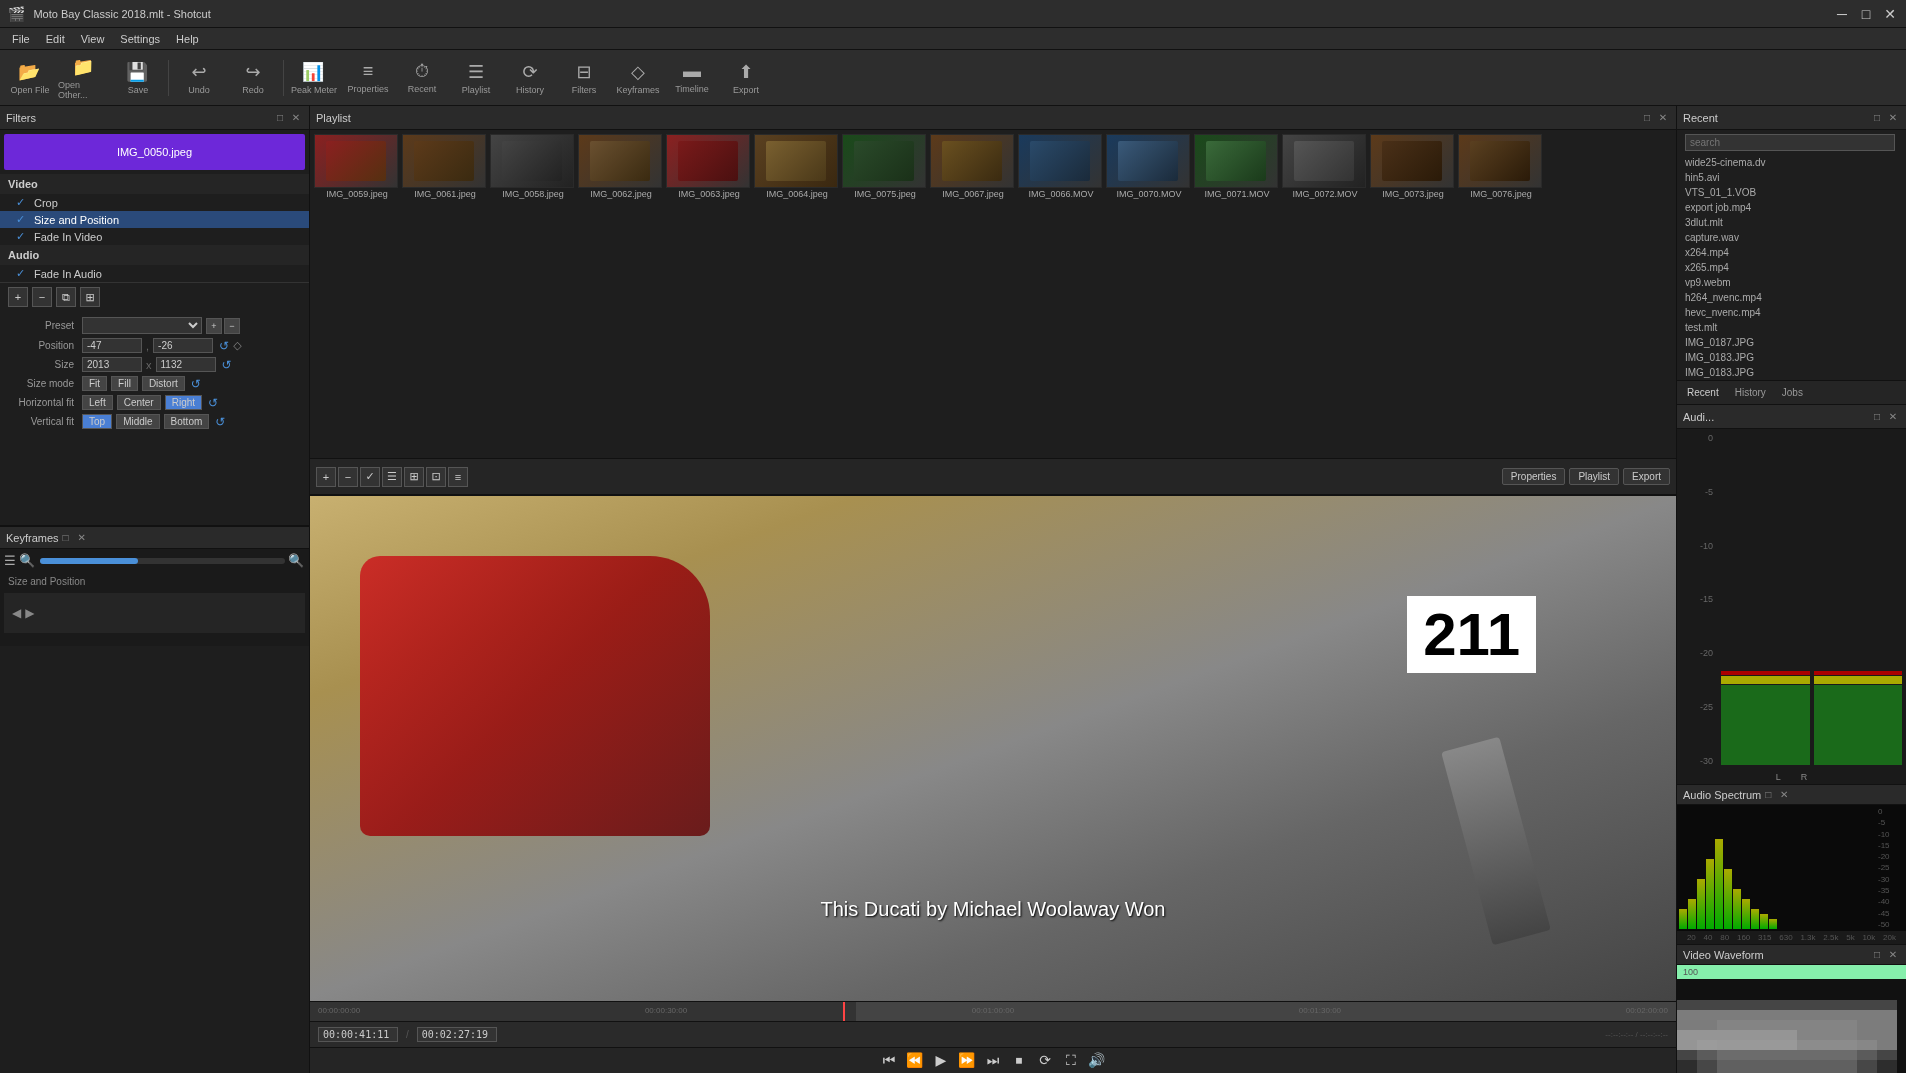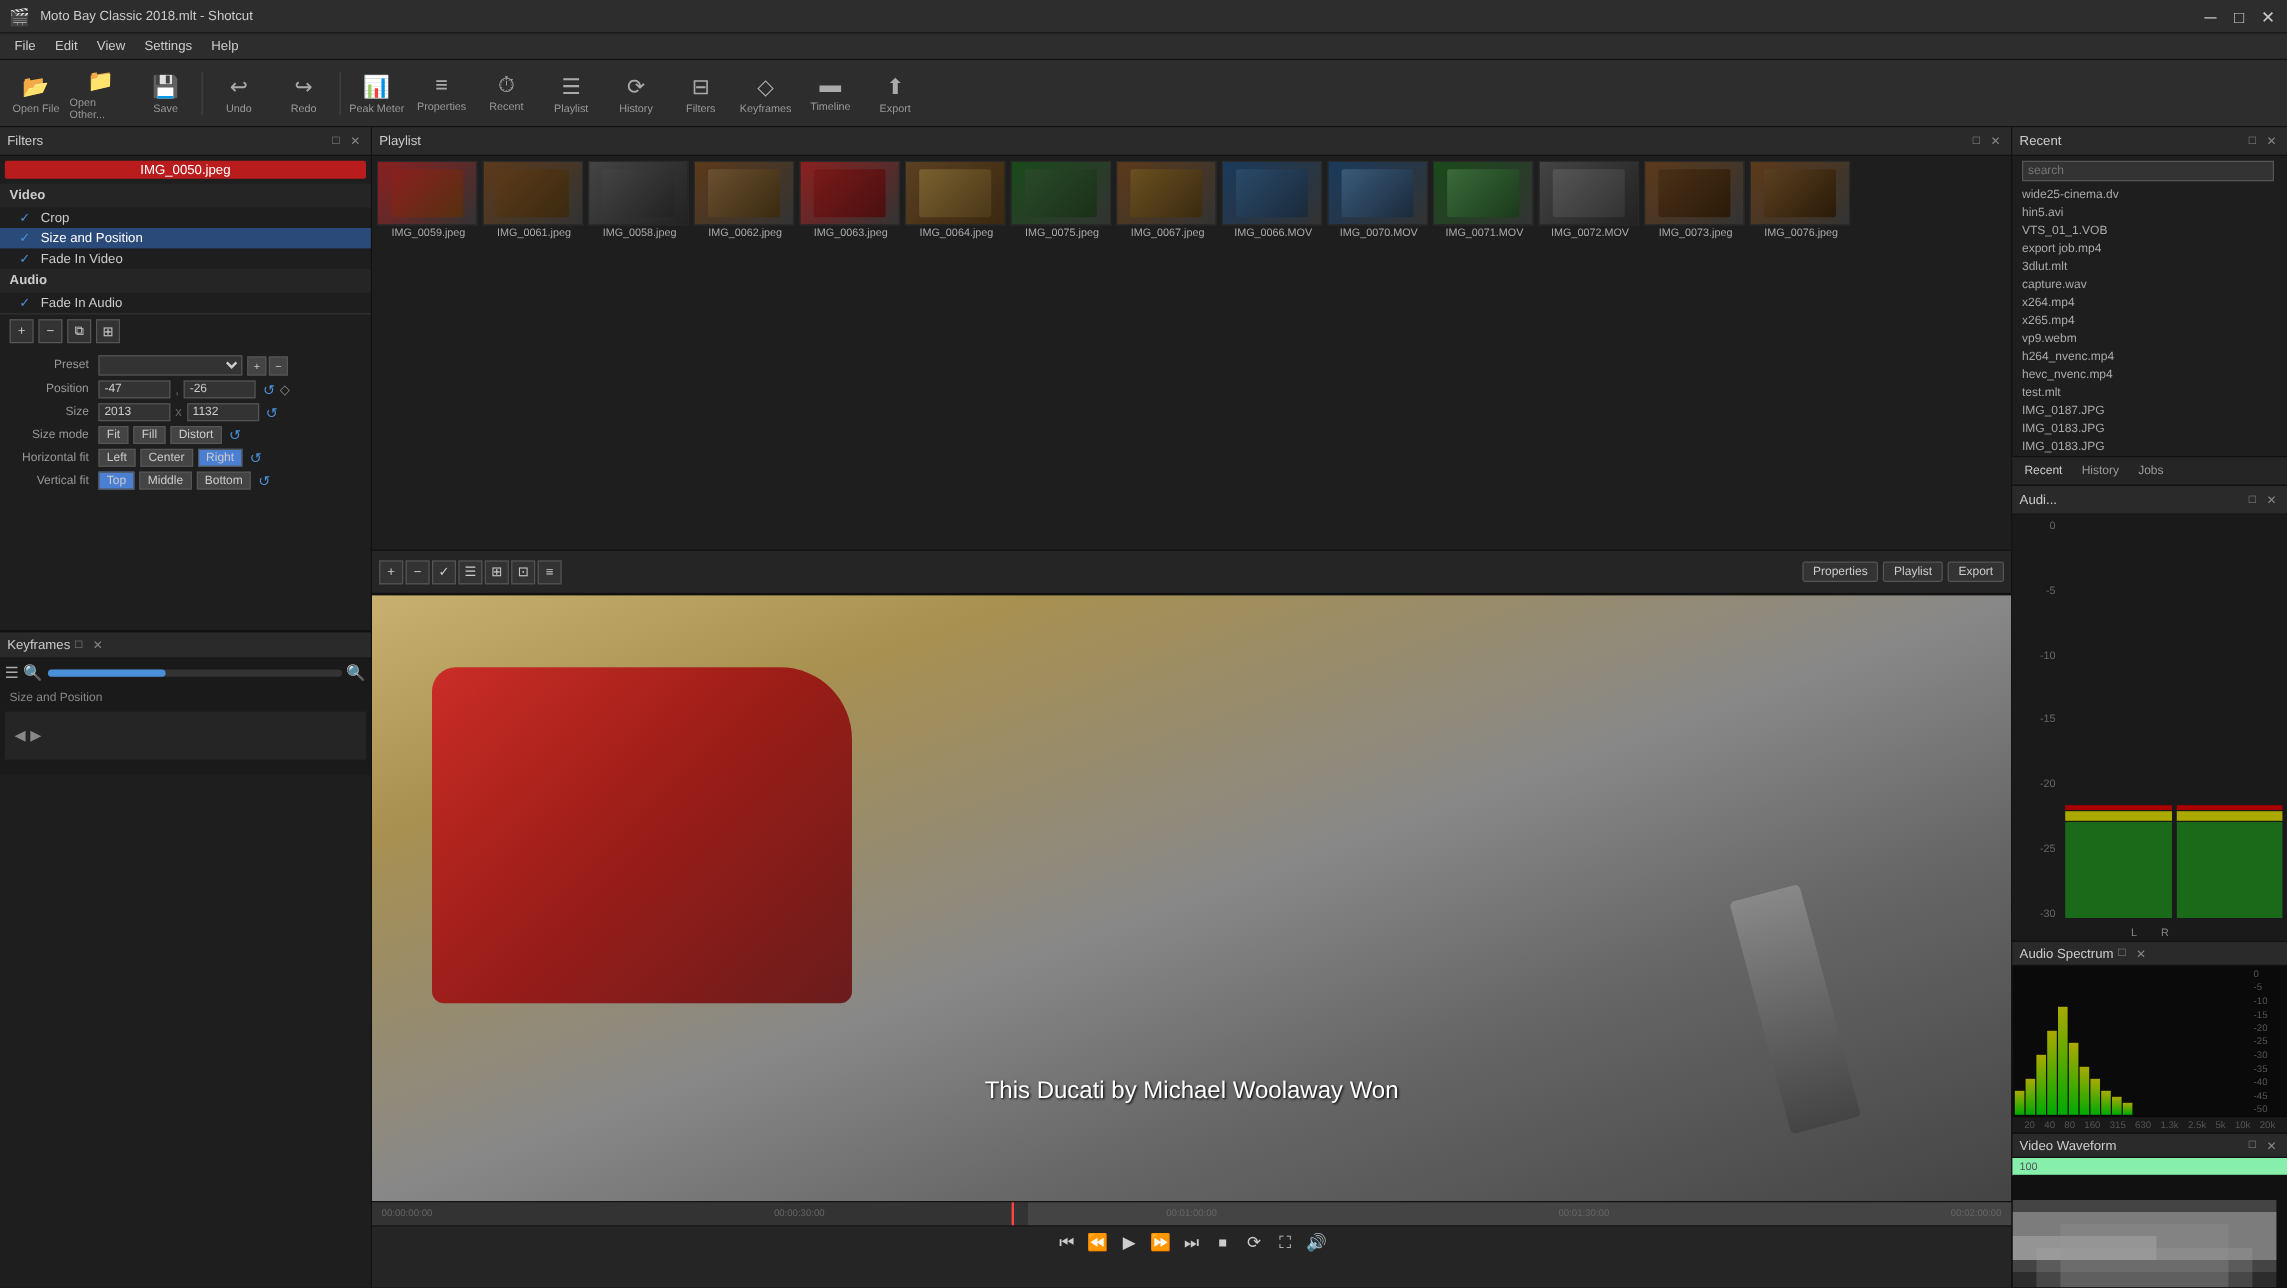--- a/index.html
+++ b/index.html
@@ -24,21 +24,21 @@
     
     #main { display: flex; height: calc(1073px - 28px - 22px - 56px); }
 
     
     #left-panel { width: 310px; min-width: 310px; display: flex; flex-direction: column; background: #1e1e1e; border-right: 1px solid #111; }
     #filters-panel { height: 420px; border-bottom: 1px solid #111; }
     #filters-header { height: 24px; background: #2a2a2a; display: flex; align-items: center; justify-content: space-between; padding: 0 6px; border-bottom: 1px solid #111; }
     .panel-controls { display: flex; gap: 2px; }
     .panel-ctrl-btn { width: 14px; height: 14px; display: flex; align-items: center; justify-content: center; cursor: pointer; color: #888; font-size: 10px; }
 
-    #file-name-bar { height: 15px; background: #b91c1c; display: flex; align-items: center; justify-content: center; margin: 4px; border-radius: 2px; }
+    #file-name-bar { height: 36px; background: #6d28d9; display: flex; align-items: center; justify-content: center; margin: 4px; border-radius: 2px; }
     #file-name-bar span { color: white; font-size: 11px; }
 
     .section-header { padding: 4px 8px; font-weight: bold; font-size: 11px; color: #ccc; background: #252525; }
     .filter-item { display: flex; align-items: center; padding: 2px 16px; cursor: pointer; font-size: 11px; color: #ccc; }
     .filter-item .check { width: 14px; color: #4a90d9; margin-right: 4px; }
     .filter-item.active { background: #2a4a7a; color: #fff; }
 
     
     #props-area { padding: 6px 8px; flex: 1; }
     .prop-row { display: flex; align-items: center; margin-bottom: 4px; gap: 4px; }
@@ -464,20 +464,21 @@
 
       <div id="preview-video">
         <div id="preview-img">
 
           <div style="position:absolute;inset:0;background:linear-gradient(160deg, #c8b070 0%, #a89050 20%, #888 50%, #666 70%, #444 100%);"></div>
 
           <div style="position:absolute;left:50px;top:60px;width:350px;height:280px;background:linear-gradient(135deg,#cc2020 0%,#991010 50%,#661010 100%);border-radius:20px 60px 10px 10px;opacity:0.9;"></div>
 
           <div style="position:absolute;right:150px;bottom:60px;width:60px;height:200px;background:linear-gradient(180deg,#888,#444);border-radius:4px;transform:rotate(-15deg);"></div>
 
+          <div style="position:absolute;right:140px;top:100px;background:white;color:black;font-size:60px;font-weight:900;padding:4px 16px;font-family:Arial Black,Arial,sans-serif;">211</div>
 
           <div class="preview-overlay-text">
             <div class="preview-subtitle">This Ducati by Michael Woolaway Won</div>
           </div>
         </div>
       </div>
 
       <div style="height:20px;background:#2a2a2a;position:relative;border-top:1px solid #111;">
         <div style="position:absolute;inset:0;background:linear-gradient(to right,#333 0%,#333 40%,#444 40%,#444 100%);"></div>
         <div style="position:absolute;left:39%;top:0;bottom:0;width:2px;background:#ff4444;"></div>
@@ -485,20 +486,27 @@
         <div style="position:absolute;left:0;top:4px;right:0;display:flex;justify-content:space-between;padding:0 8px;">
           <span style="font-size:8px;color:#666;">00:00:00:00</span>
           <span style="font-size:8px;color:#666;">00:00:30:00</span>
           <span style="font-size:8px;color:#666;">00:01:00:00</span>
           <span style="font-size:8px;color:#666;">00:01:30:00</span>
           <span style="font-size:8px;color:#666;">00:02:00:00</span>
         </div>
       </div>
 
       <div id="preview-controls-bar">
+        <div id="timecode-bar">
+          <input class="timecode-input" type="text" value="00:00:41:11" style="">
+          <span style="color:#555;font-size:10px;">/</span>
+          <input class="timecode-input" type="text" value="00:02:27:19" style="">
+          <div style="flex:1;"></div>
+          <span style="font-size:8px;color:#555;">--:--:--:-- / --:--:--:--</span>
+        </div>
         <div id="transport-bar">
           <span class="transport-btn">⏮</span>
           <span class="transport-btn">⏪</span>
           <span class="transport-btn">▶</span>
           <span class="transport-btn">⏩</span>
           <span class="transport-btn">⏭</span>
           <span class="transport-btn">⏹</span>
           <span class="transport-btn">⟳</span>
           <span class="transport-btn">⛶</span>
           <span class="transport-btn">🔊</span>

